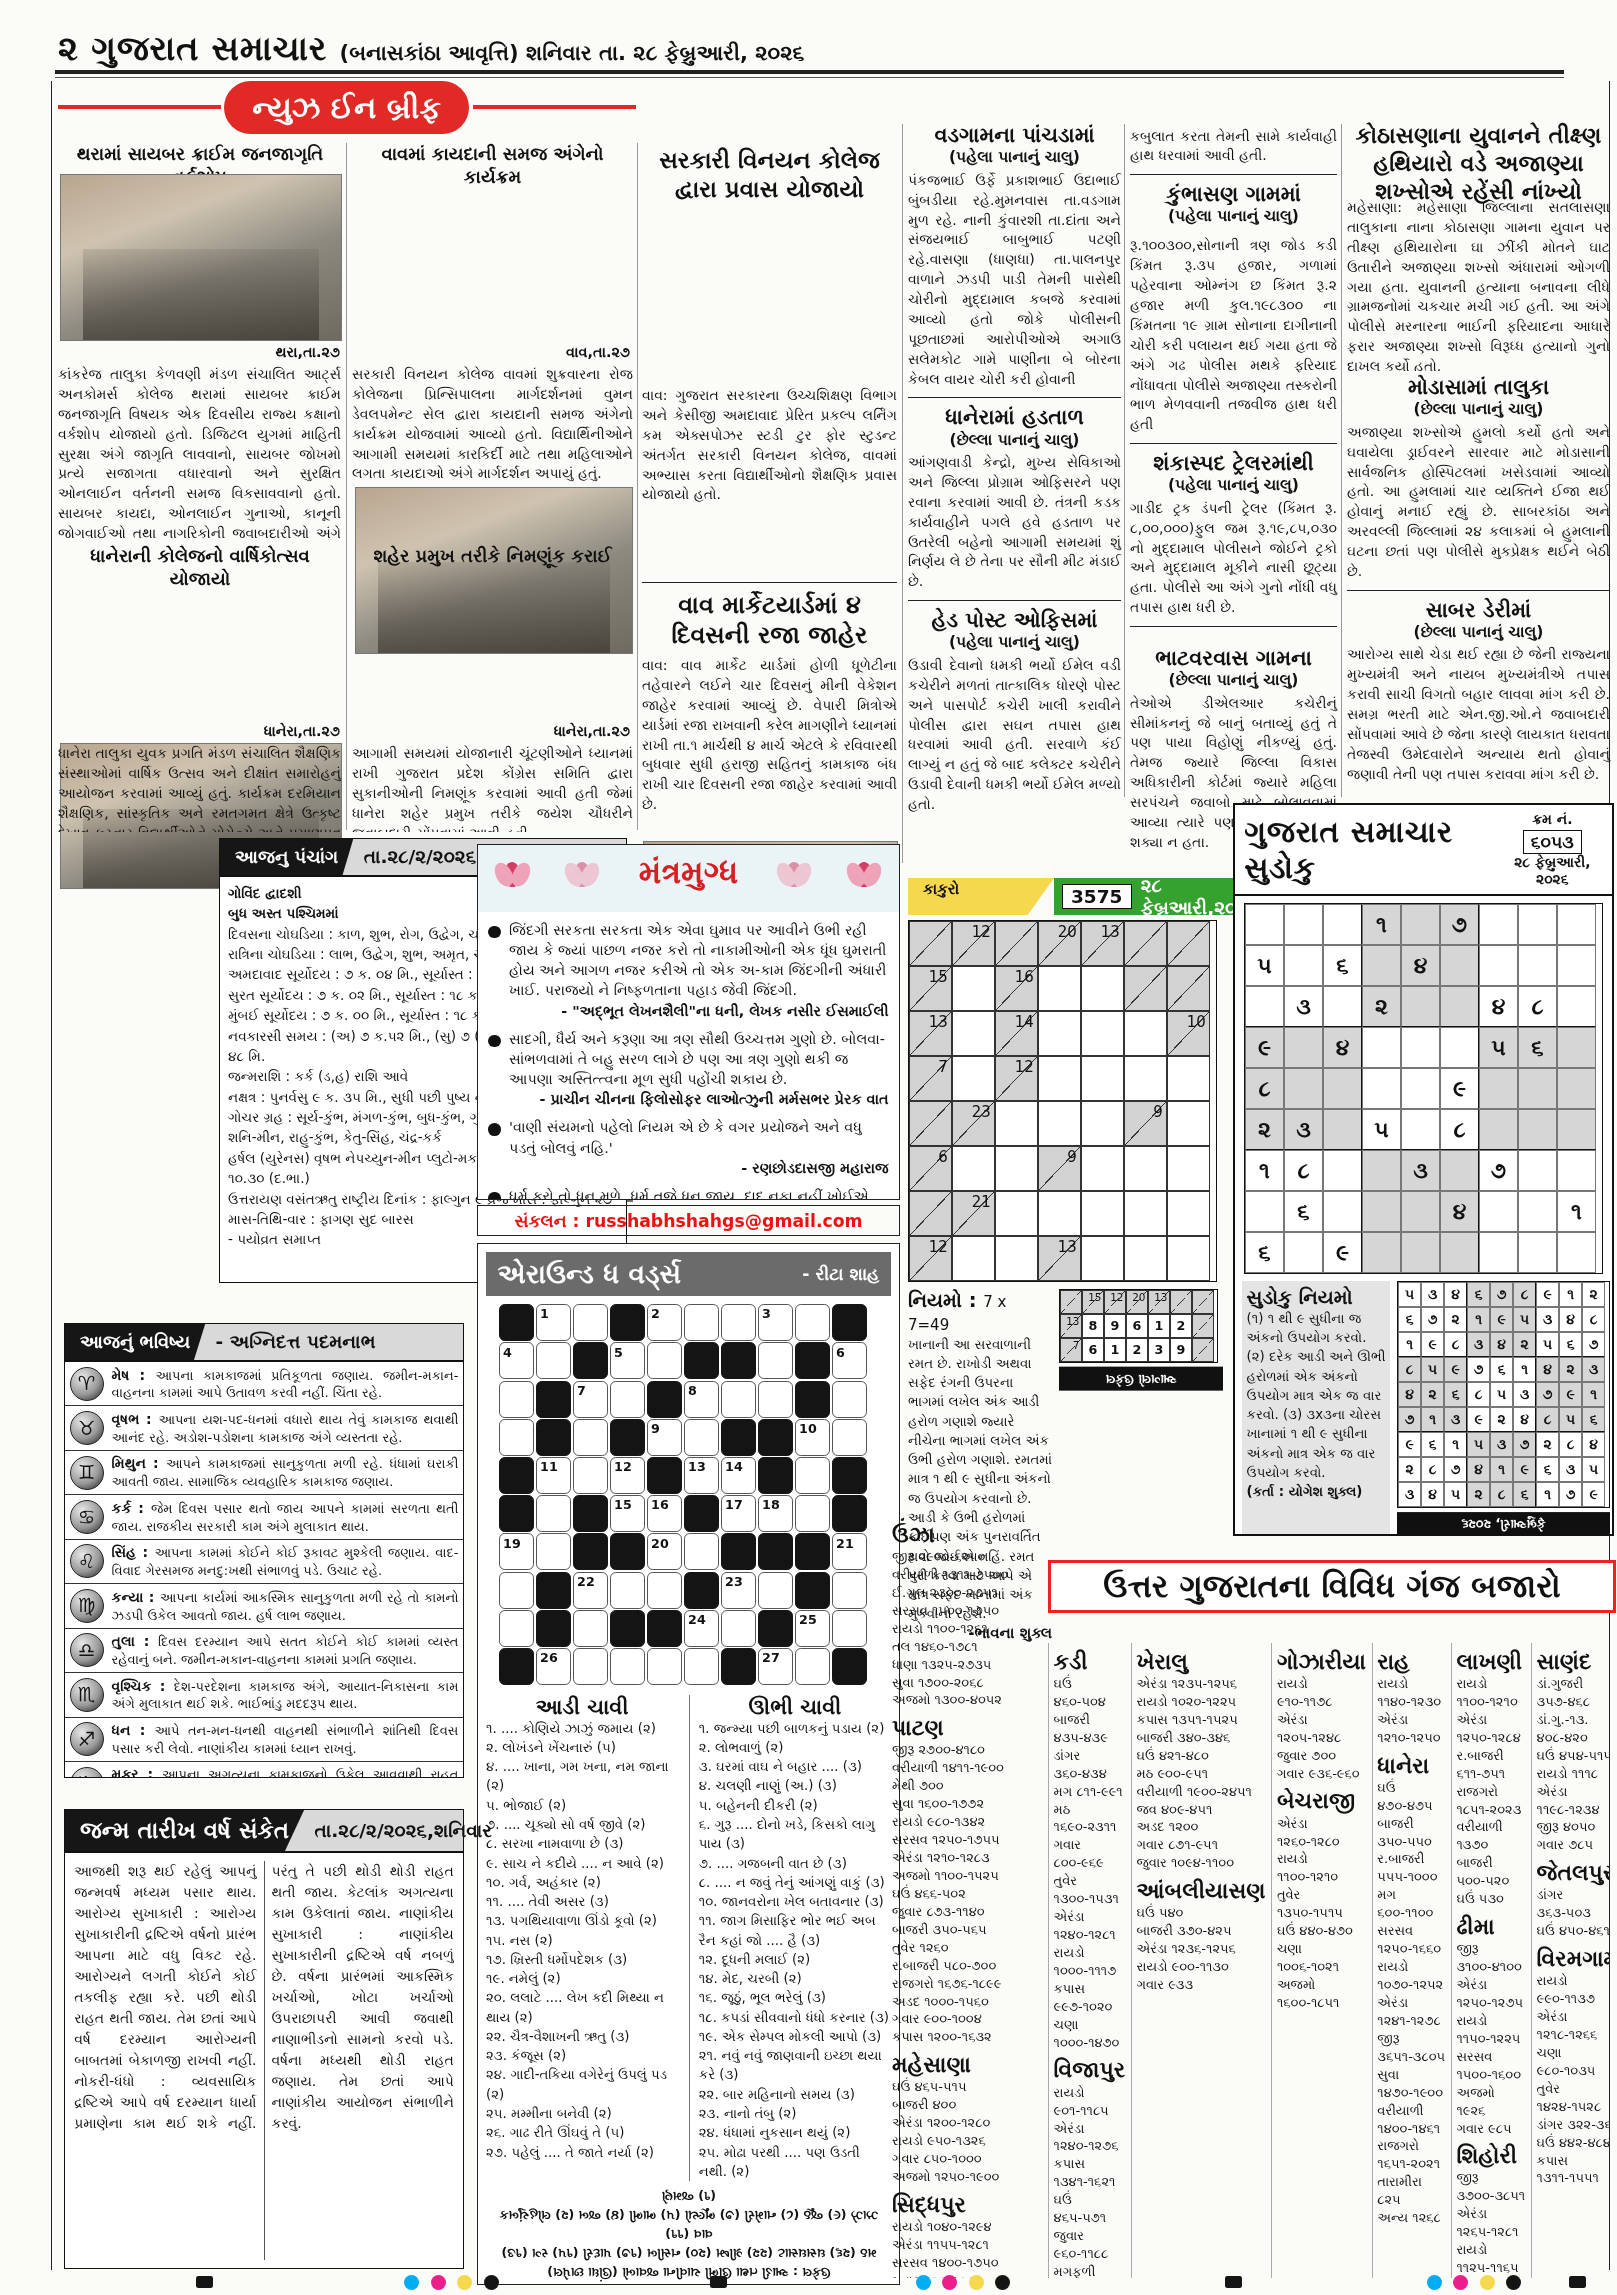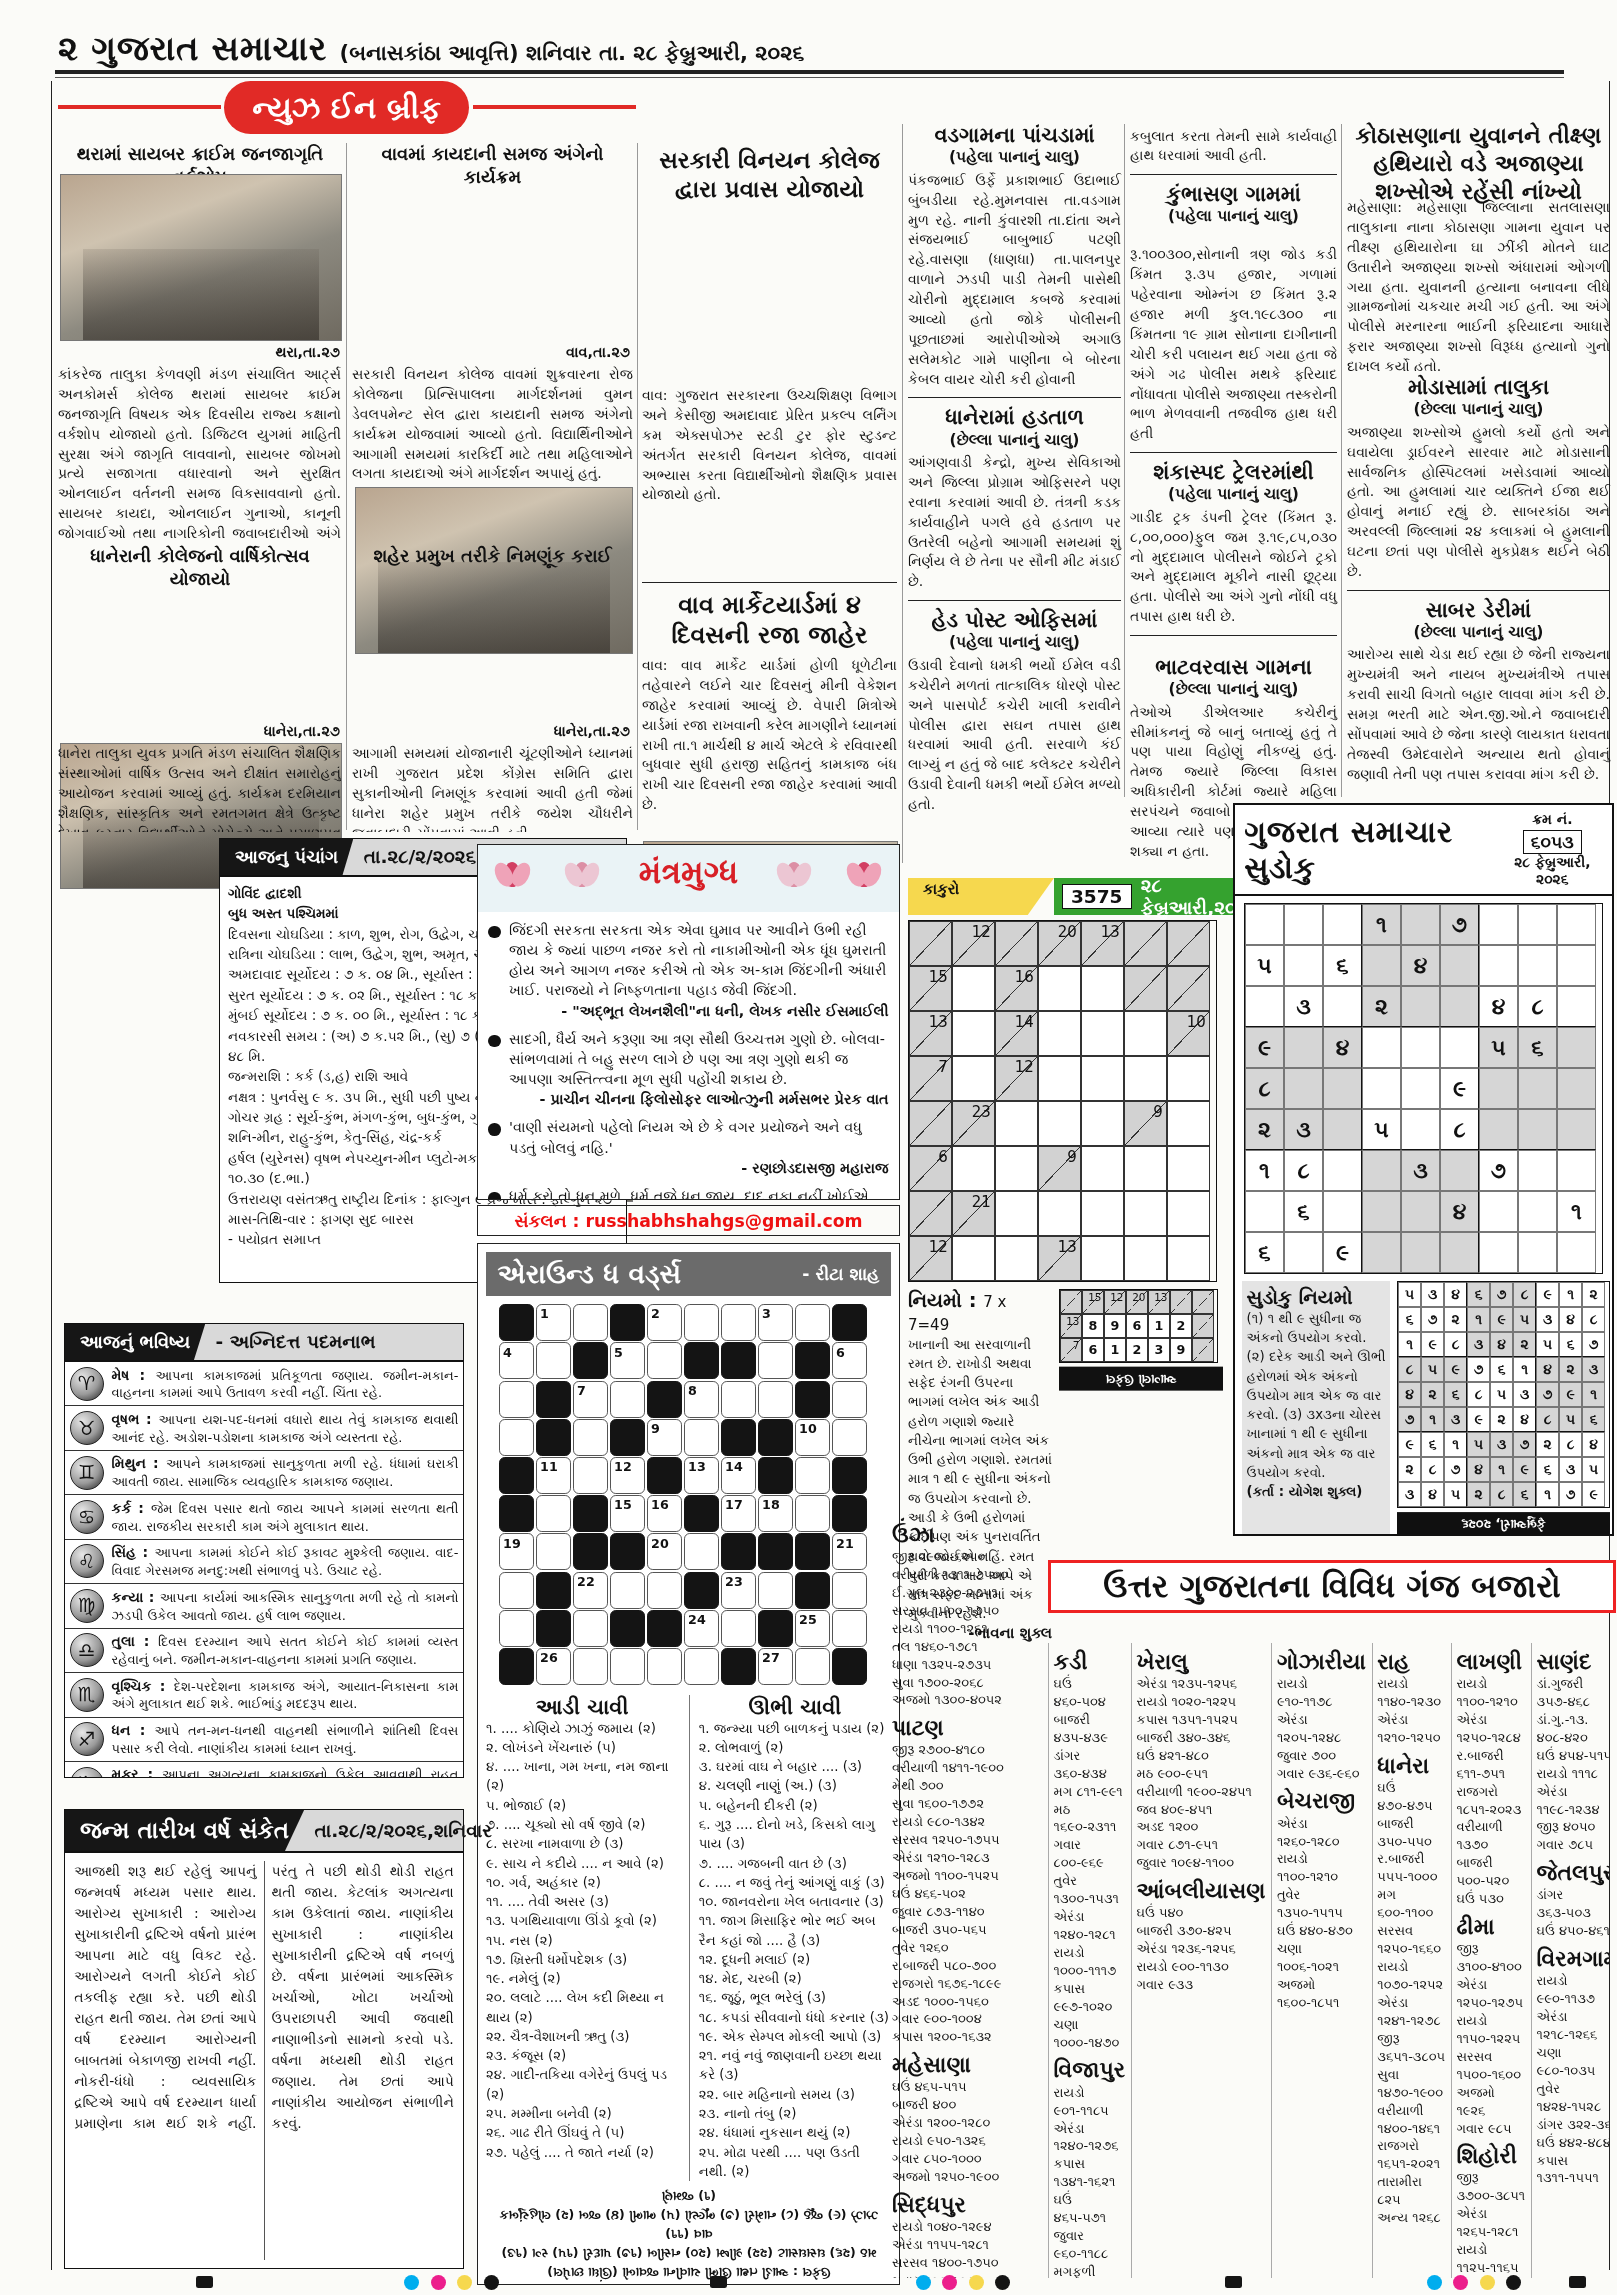--- a/index.html
+++ b/index.html
@@ -166,21 +166,21 @@
     </div>
 
   <div class="vline" style="left:1124px;top:124px;height:673px;background:#999;"></div>
   <div class="abs" id="cont-c5" style="left:1130px;top:122px;width:207px;">
       <div style="margin-bottom: 8px;">
         <div class="body" style="margin-top: 4.6px;">કબુલાત કરતા તેમની સામે કાર્યવાહી હાથ ધરવામાં આવી હતી.</div>
       </div>
       <div class="sect" style="margin-bottom: 8px;">
         <div class="hl" style="font-size: 21px;">કુંભાસણ ગામમાં</div>
         <div class="sub">(પહેલા પાનાનું ચાલુ)</div>
-        <div class="body" style="margin-top: 20px;">રૂ.૧૦૦૩૦૦,સોનાની ત્રણ જોડ કડી કિંમત રૂ.૩૫ હજાર, ગળામાં પહેરવાના ઓમ્નંગ છ કિંમત રૂ.૨ હજાર મળી કુલ.૧૯૮૩૦૦ ના કિંમતના ૧૯ ગ્રામ સોનાના દાગીનાની ચોરી કરી પલાયન થઈ ગયા હતા જે અંગે ગઢ પોલીસ મથકે ફરિયાદ નોંધાવતા પોલીસે અજાણ્યા તસ્કરોની ભાળ મેળવવાની તજવીજ હાથ ધરી હતી</div>
+        <div class="body" style="margin-top: 11px;">રૂ.૧૦૦૩૦૦,સોનાની ત્રણ જોડ કડી કિંમત રૂ.૩૫ હજાર, ગળામાં પહેરવાના ઓમ્નંગ છ કિંમત રૂ.૨ હજાર મળી કુલ.૧૯૮૩૦૦ ના કિંમતના ૧૯ ગ્રામ સોનાના દાગીનાની ચોરી કરી પલાયન થઈ ગયા હતા જે અંગે ગઢ પોલીસ મથકે ફરિયાદ નોંધાવતા પોલીસે અજાણ્યા તસ્કરોની ભાળ મેળવવાની તજવીજ હાથ ધરી હતી</div>
       </div>
       <div class="sect" style="margin-bottom: 8px;">
         <div class="hl" style="font-size: 21px;">શંકાસ્પદ ટ્રેલરમાંથી</div>
         <div class="sub">(પહેલા પાનાનું ચાલુ)</div>
         <div class="body" style="margin-top: 4.6px;">ગાડીદ ટ્રક ડંપની ટ્રેલર (કિંમત રૂ. ૮,૦૦,૦૦૦)ફુલ જમ રૂ.૧૯,૮૫,૦૩૦ નો મુદ્દામાલ પોલીસને જોઈને ટ્રકો અને મુદ્દામાલ મૂકીને નાસી છૂટ્યા હતા. પોલીસે આ અંગે ગુનો નોંધી વધુ તપાસ હાથ ધરી છે.</div>
       </div>
       <div class="sect" style="margin-bottom: 8px;">
         <div class="hl" style="font-size: 21px; margin-top: 12px;">ભાટવરવાસ ગામના</div>
         <div class="sub">(છેલ્લા પાનાનું ચાલુ)</div>
         <div class="body" style="margin-top: 4.6px;">તેઓએ ડીએલઆર કચેરીનું સીમાંકનનું જે બાનું બતાવ્યું હતું તે પણ પાયા વિહોણું નીકળ્યું હતું. તેમજ જ્યારે જિલ્લા વિકાસ અધિકારીની કોર્ટમાં જ્યારે મહિલા સરપંચને જવાબો માટે બોલાવવામાં આવ્યા ત્યારે પણ તે જવાબ આપી શક્યા ન હતા.</div>

